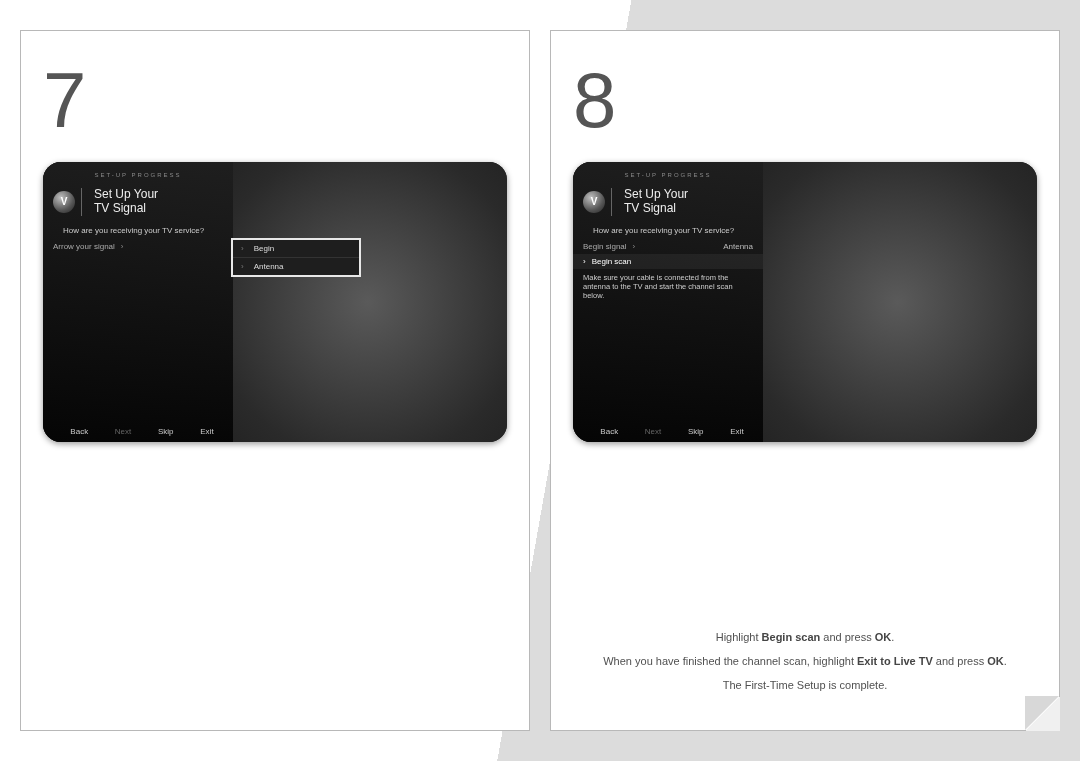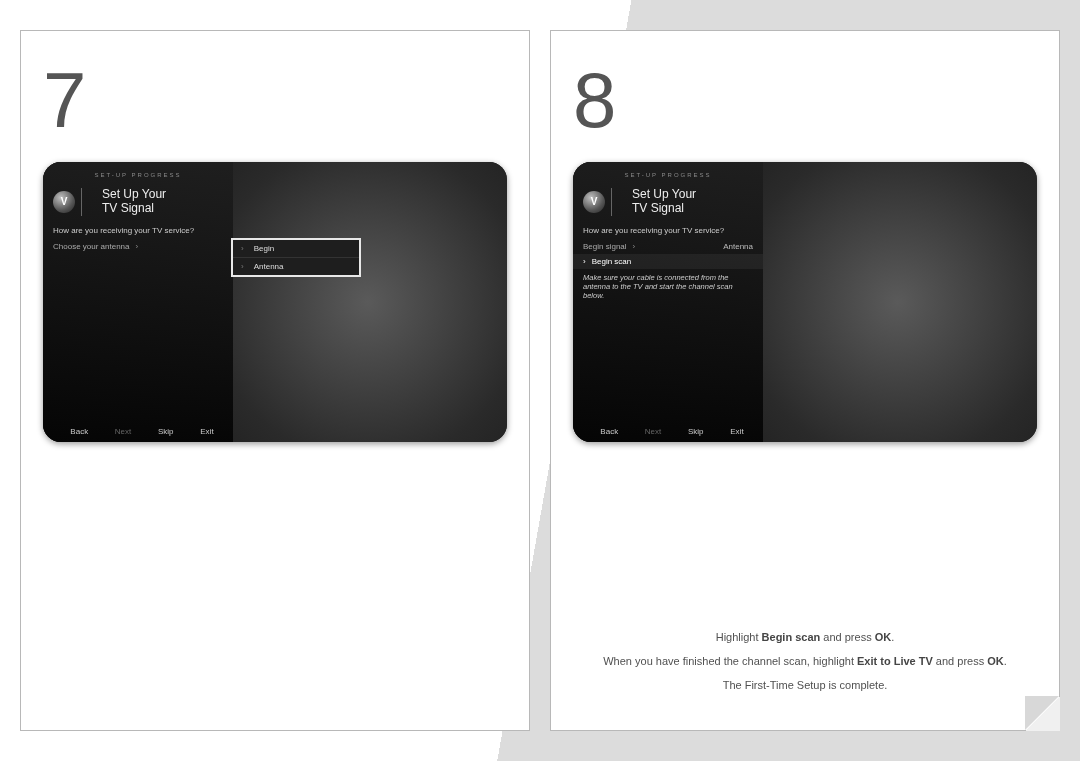--- a/index.html
+++ b/index.html
@@ -54,27 +54,27 @@
   .panel-hdr {
     display:flex; align-items:center; gap:6px;
     padding:2px 10px 8px 10px;
   }
   .v-logo {
     width:22px; height:22px; border-radius:50%;
     background:radial-gradient(circle at 35% 30%, #c0c0c0 0%, #555 60%, #222 100%);
     display:flex; align-items:center; justify-content:center;
     color:#fff; font-size:10px; font-weight:bold;
   }
-  .panel-title { font-size:12px; line-height:1.15; color:#eee; border-left:1px solid #666; padding-left:20px;}
-  .panel-q { font-size:8px; color:#ccc; padding:2px 10px 4px 10px; }
+  .panel-title { font-size:12px; line-height:1.15; color:#eee; border-left:1px solid #666; padding-left:12px;}
+  .panel-q { font-size:8px; color:#ccc; padding:2px 10px 4px 20px; }
   .panel-row { font-size:8px; color:#aaa; padding:3px 10px; display:flex; align-items:center; gap:6px;}
   .panel-row.hl { color:#fff; background:rgba(255,255,255,0.06);}
   .chev { color:#888; }
   .panel-row .val { margin-left:auto; color:#bbb; }
-  .panel-note { font-size:7.5px; color:#ccc; padding:4px 10px 8px 10px; line-height:1.25;font-style:italic;}
+  .panel-note { font-size:7.5px; color:#ccc; padding:4px 10px 8px 10px; line-height:1.25;}
   .panel-footer {
     position:absolute; left:8px; right:0; bottom:6px;
     display:flex; justify-content:space-around;
     font-size:8px; color:#ccc;
     padding:0 6px;
   }
   .popup {
     position:absolute; left:188px; top:76px;
     width:130px; border:2px solid #e8e8e8;
     background:#1e1e1e;
@@ -131,21 +131,21 @@
         <div class="progress-label">SET-UP PROGRESS</div>
         <div class="panel-hdr">
           <div class="v-logo">V</div>
           <div class="panel-title">
             <span>Set Up Your</span><br>
             <span>TV Signal</span>
           </div>
         </div>
         <div class="panel-q">How are you receiving your TV service?</div>
         <div class="panel-row">
-          <span>Choose your antenna</span>
+          <span>Arrow your signal</span>
           <span class="chev">›</span>
         </div>
         <div class="panel-footer">
           <span>Back</span>
           <span style="color:#666">Next</span>
           <span>Skip</span>
           <span>Exit</span>
         </div>
       </div>
       <div class="popup">

